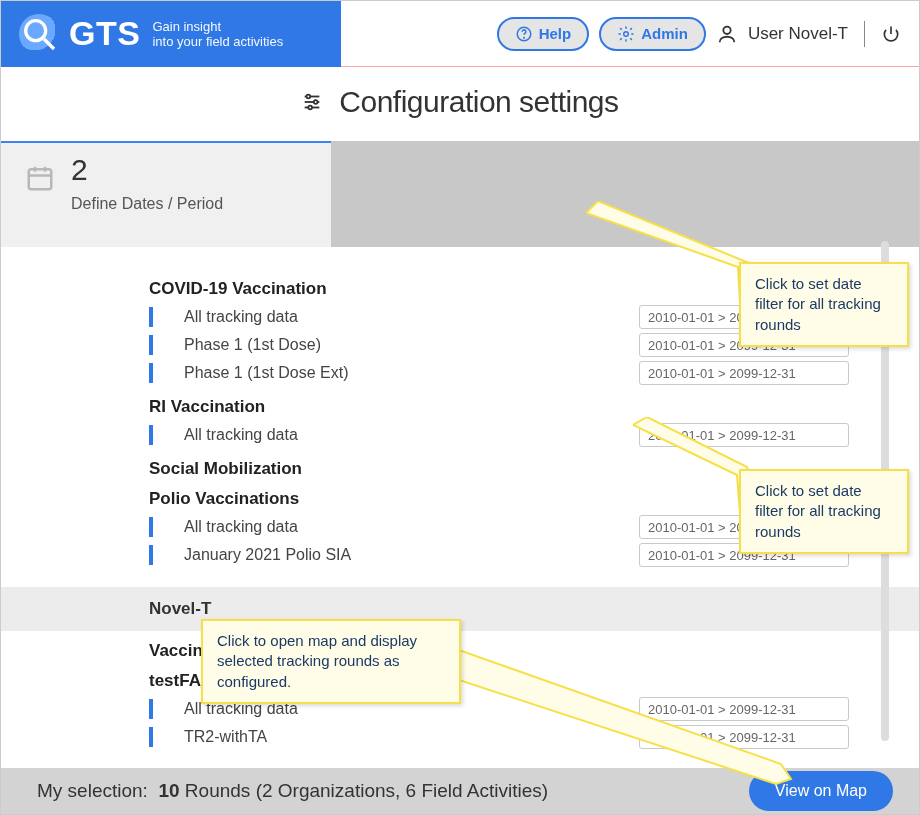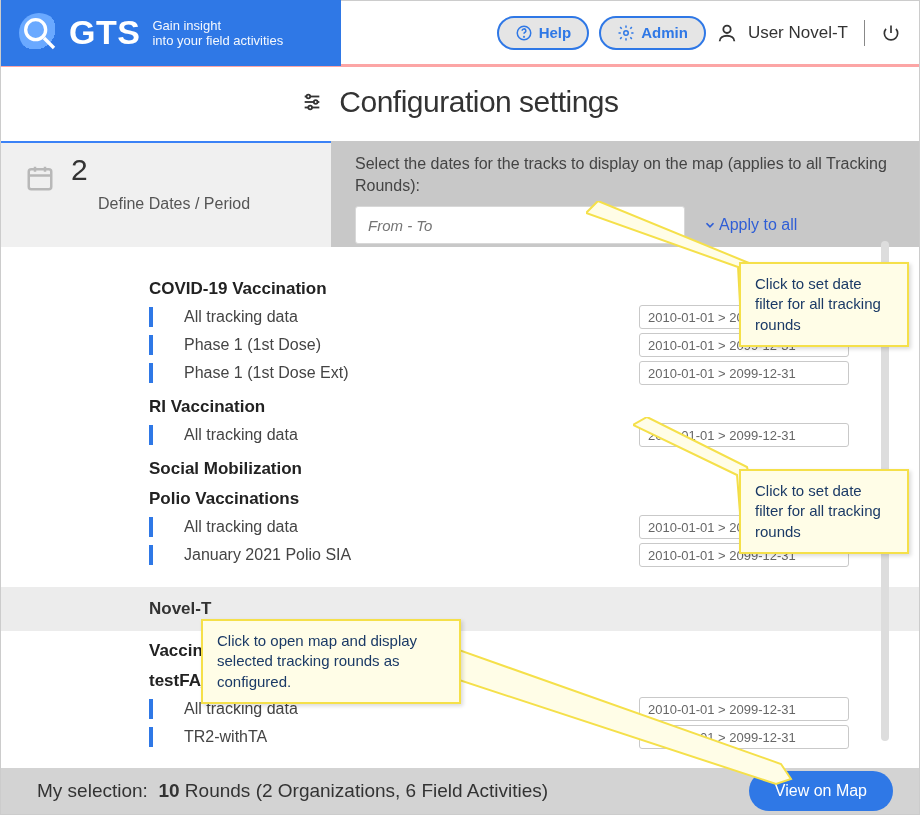--- a/index.html
+++ b/index.html
@@ -1,39 +1,39 @@
 <!DOCTYPE html>
 <html><head>
 <meta charset="utf-8">
 <style>
   * { box-sizing: border-box; margin: 0; padding: 0; }
   html, body { width: 920px; height: 815px; font-family: -apple-system, "Segoe UI", Arial, sans-serif; background:#fff; color:#333; overflow:hidden; }
   .app { width:920px; height:815px; position:relative; border:1px solid #ccc; display:flex; flex-direction:column; }
   
-  .topbar { height:66px; display:flex; align-items:center; background:#fff; border-bottom:3px solid #fca5a5; }
+  .topbar { height:66px; display:flex; align-items:center; background:#fff; border-bottom:1px solid #fca5a5; }
   .brand { background:#2f78e6; height:66px; width:340px; display:flex; align-items:center; padding-left:18px; color:#fff; }
   .brand .logo { width:40px; height:40px; border-radius:50%; background:radial-gradient(circle at 40% 40%, #6aa9ff 0 60%, #2f78e6 60% 100%); display:flex; align-items:center; justify-content:center; font-size:16px; font-weight:700; margin-right:10px; }
   .brand .gts { font-size:34px; font-weight:800; letter-spacing:0.5px; }
   .brand .tagline { font-size:13px; line-height:15px; margin-left:12px; opacity:0.95; }
   .topbar-spacer { flex:1; }
   .pill { border:2px solid #2f78e6; color:#2f78e6; border-radius:20px; padding:6px 16px; font-size:15px; font-weight:600; display:inline-flex; align-items:center; gap:6px; margin-right:10px; background:#e5e5e5; cursor:pointer; }
   .user-area { display:flex; align-items:center; gap:10px; padding-right:18px; color:#333; }
   .divider-v { width:1px; height:26px; background:#888; margin:0 6px; }
   .icon { display:inline-flex; width:18px; height:18px; }
   .icon svg { width:100%; height:100%; }
   
   .title-row { text-align:center; padding:18px 0 22px; font-size:30px; font-weight:500; color:#333; letter-spacing:-0.5px; }
   .title-row .icon { width:22px; height:22px; vertical-align:middle; margin-right:8px; position:relative; top:-2px; }
   
   .step-strip { display:flex; align-items:stretch; background:#c8c8c8; height:106px; position:relative; }
   .step-left { width:330px; background:#f0f0f0; display:flex; align-items:flex-start; padding:12px 0 0 70px; position:relative; border-top:2px solid #3b82f6; }
   .step-left .cal { position:absolute; left:24px; top:20px; color:#b8b8b8; }
   .step-left .cal .icon { width:30px; height:30px; }
   .step-left .num { font-size:30px; color:#333; font-weight:400; line-height:1; }
-  .step-left .label { font-size:16px; color:#555; margin-top:10px;margin-left:27px; }
+  .step-left .label { font-size:16px; color:#555; margin-top:10px; }
   .step-right { flex:1; padding:12px 24px 12px 24px; font-size:16px; color:#444; }
   .step-right .instr { margin-bottom:10px; line-height:1.35; }
   .date-row { display:flex; align-items:center; gap:18px; }
   .big-input { width:330px; height:38px; border:1px solid #d8d8d8; background:#fff; border-radius:3px; padding:0 12px; font-size:15px; font-style:italic; color:#888; }
   .apply-link { color:#2f5ed6; font-size:16px; cursor:pointer; display:inline-flex; align-items:center; gap:2px; text-decoration:none; }
   
   .scroll { flex:1; overflow:hidden; position:relative; }
   .scroll-inner { padding:22px 70px 4px 148px; position:relative; height:100%; overflow:hidden; }
   .group-title { font-weight:700; font-size:17px; color:#222; margin-top:10px; margin-bottom:4px; }
   .row { display:flex; align-items:center; height:28px;gap:21px; }
@@ -128,34 +128,20 @@
               <line x1="3" y1="10" x2="21" y2="10"></line>
               <line x1="8" y1="3" x2="8" y2="7"></line>
               <line x1="16" y1="3" x2="16" y2="7"></line>
             </svg>
           </span></div>
     <div>
       <div class="num">2</div>
       <div class="label">Define Dates / Period</div>
     </div>
   </div>
-  <div class="step-right">
-    <div class="instr">Select the dates for the tracks to display on the map (applies to all Tracking Rounds):</div>
-    <div class="date-row">
-      <input class="big-input" placeholder="From - To" style="">
-      <a class="apply-link">
-        <span class="icon" style="width:14px;height:14px;">
-              <svg viewBox="0 0 24 24" fill="none" stroke="#2f5ed6" stroke-width="3">
-                <polyline points="6 9 12 15 18 9"></polyline>
-              </svg>
-            </span>
-        <span>Apply to all</span>
-      </a>
-    </div>
-  </div>
 </div>
 
 <div class="scroll">
   <div class="scroll-inner" id="scroll-inner">
         <div class="group-title">COVID-19 Vaccination</div>
         <div class="row">
           <div class="bar"></div>
           <div class="lbl">All tracking data</div>
           <input class="date-in" value="2010-01-01 &gt; 2099-12-31" style="">
         </div>

